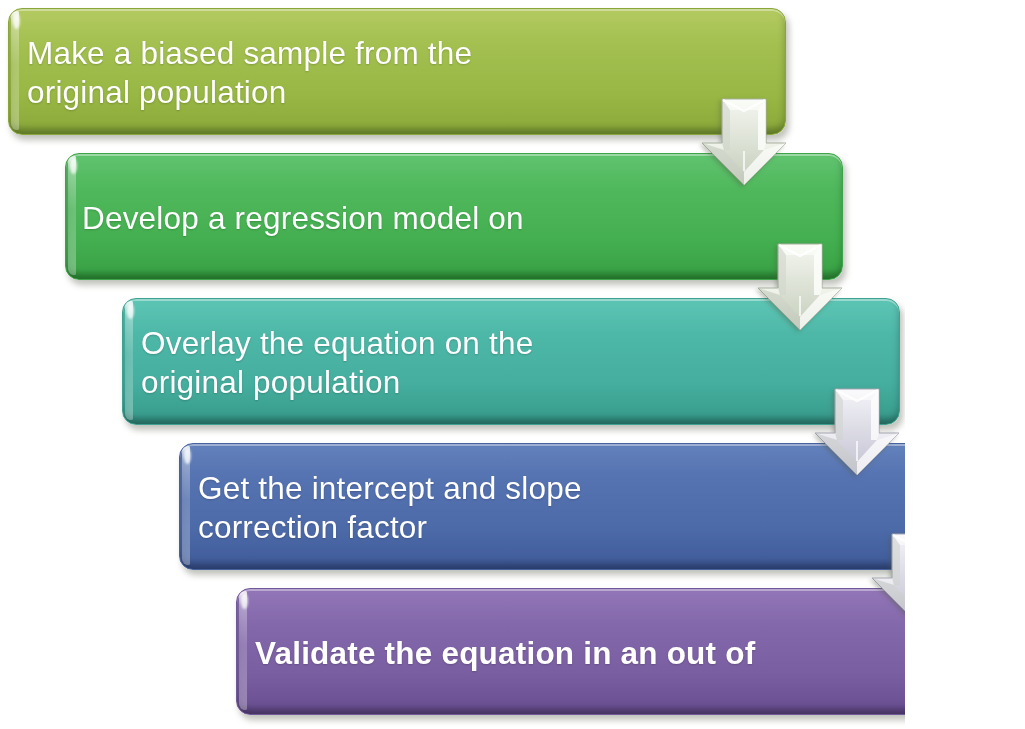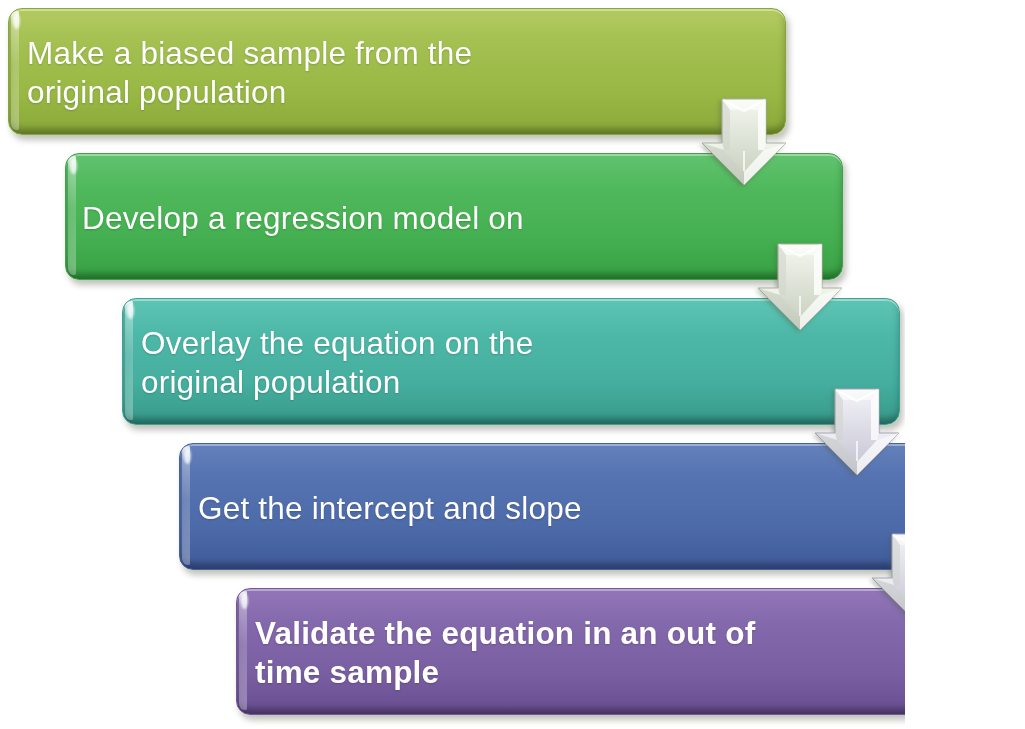--- a/index.html
+++ b/index.html
@@ -139,25 +139,25 @@
     <div class="step-line">Develop a regression model on</div>
   </div>
 
   <div class="step s3 c3">
     <div class="step-line">Overlay the equation on the</div>
     <div class="step-line">original population</div>
   </div>
 
   <div class="step s4 c4">
     <div class="step-line">Get the intercept and slope</div>
+    <div class="step-line">correction factor</div>
   </div>
 
   <div class="step s5 c5">
     <div class="step-line">Validate the equation in an out of</div>
-    <div class="step-line">time sample</div>
   </div>
 
   <svg class="arrow a1 gr" viewBox="0 0 86 88" aria-hidden="true">
     <polygon class="af" points="21,1 65,1 65,45 85,45 43,87 1,45 21,45"></polygon>
     <polygon class="ai" points="29,12 57,12 57,52 63,52 43,74 23,52 29,52"></polygon>
     <polygon class="bevL" points="21,1 29,12 29,52 23,52 21,45"></polygon>
     <polygon class="bevR" points="65,1 57,12 57,52 63,52 65,45"></polygon>
     <polygon class="bevL" points="1,45 23,52 43,74 43,87"></polygon>
     <polygon class="bevR" points="85,45 63,52 43,74 43,87"></polygon>
     <path class="notch" d="M22,2 L43,13 L64,2"></path>

